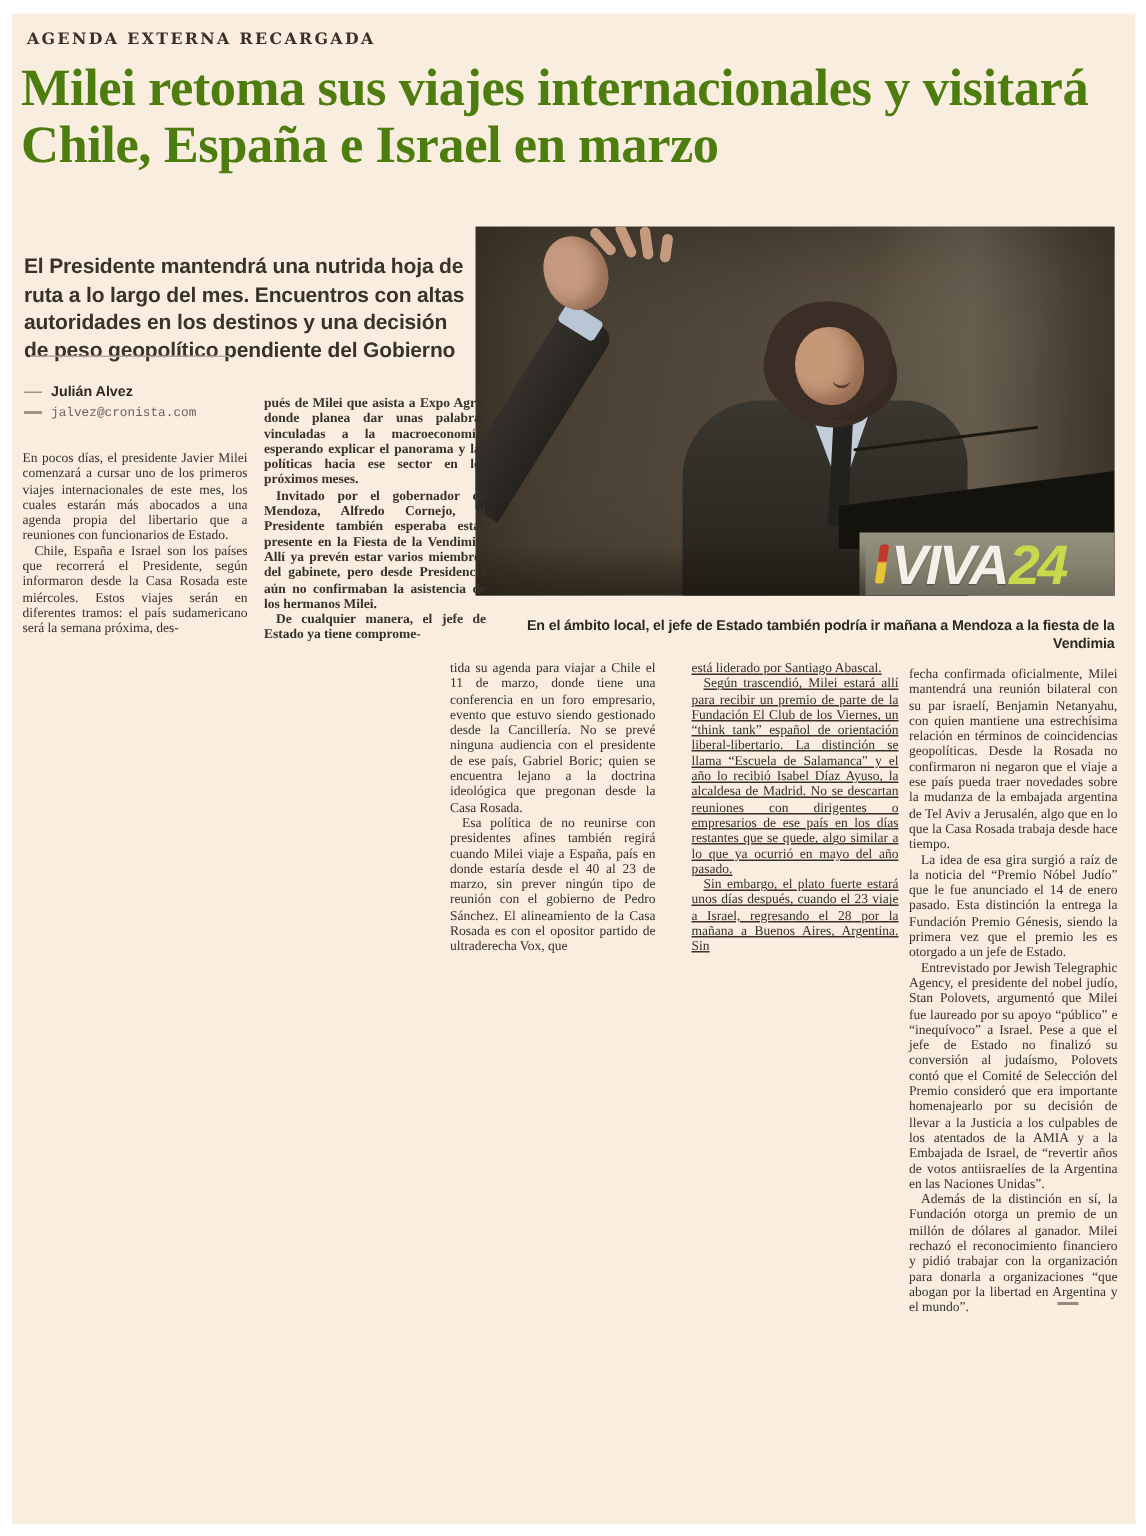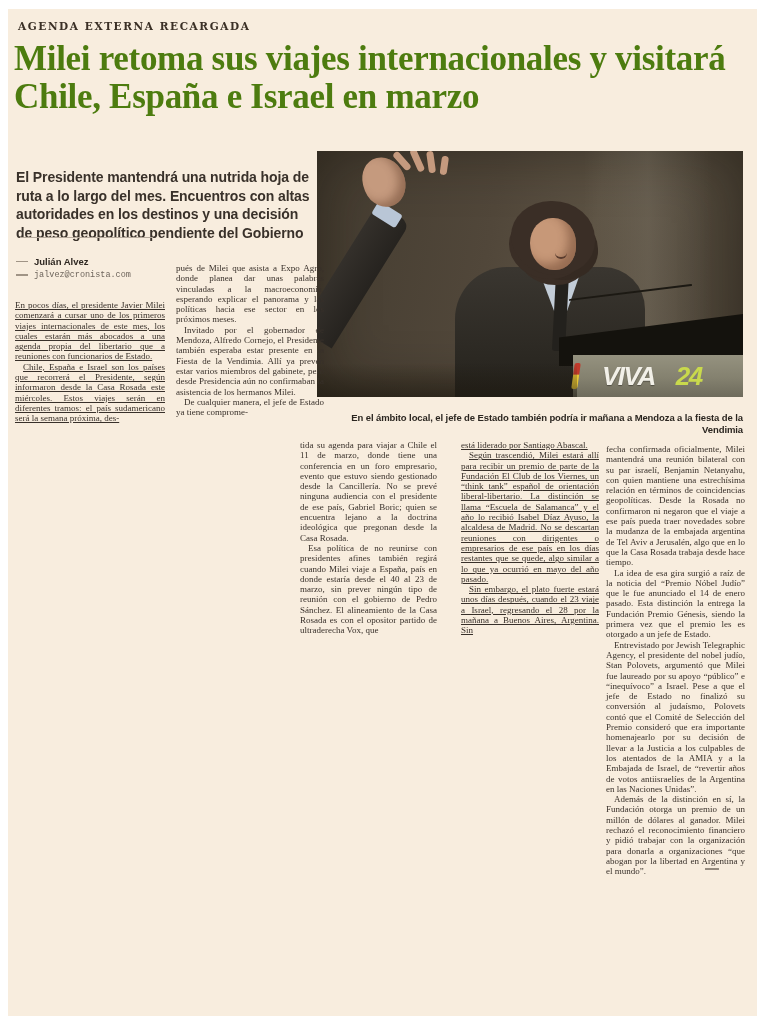--- a/index.html
+++ b/index.html
@@ -41,22 +41,22 @@
   .byline{left:16px;top:256px;font-family:"Liberation Sans",sans-serif;}
   .byline-row{display:flex;align-items:center;margin-bottom:3px;}
   .byline-dash{width:12px;height:1.5px;background:#a09486;margin-right:6px;flex:0 0 auto;}
   .byline-author{font-weight:700;font-size:9.5px;color:#2f2822;}
   .byline-email{font-size:8.5px;color:#6e655c;font-family:Liberation Mono, monospace;}
 
   
   .col{font-size:9px;line-height:10.3px;color:#38302a;text-align:justify;}
   .col p{margin:0;}
   .col p.ind{text-indent:8px;}
-  .col1{left:15px;top:300px;width:150px;text-decoration:underline;}
-  .col2{left:176px;top:263px;width:148px;}
+  .col1{left:15px;top:300px;width:150px;}
+  .col2{left:176px;top:263px;width:148px;font-weight:bold;}
   .col3{left:300px;top:440px;width:137px;}
   .col4{left:461px;top:440px;width:138px;text-decoration:underline;}
   .col5{left:606px;top:444px;width:139px;}
   .end-mark{width:14px;height:1.5px;background:#958b7f;margin-left:99px;margin-top:-8px;}
 
   
   .photo{
     left:317px;top:151px;width:426px;height:246px;overflow:hidden;
     background:linear-gradient(100deg,#443c30 0%,#51473a 40%,#5c5243 62%,#473f33 100%);
     box-shadow:inset 0 0 60px rgba(18,14,6,0.45);
@@ -118,23 +118,23 @@
   }
   .podium-top{
     left:242px;top:163px;width:184px;height:52px;background:#14120d;
     clip-path:polygon(0 45%,100% 0,100% 100%,0 100%);
   }
   .podium-front{
     left:256px;top:204px;width:170px;height:42px;
     background:linear-gradient(180deg,#95927f 0%,#84816f 55%,#6e6b5c 100%);
     display:flex;align-items:center;
   }
-  .sign{display:flex;align-items:center;padding-left:0;
+  .sign{display:flex;align-items:center;padding-left:12px;
     font-family:"Liberation Sans",sans-serif;font-weight:700;font-style:italic;
-    font-size:26px;letter-spacing:-1.5px;line-height:1;gap:20px;}
+    font-size:37px;letter-spacing:-1.5px;line-height:1;}
   .sign-exclaim{width:6px;height:26px;border-radius:2px;margin-right:3px;
     transform:skew(-8deg);
     background:linear-gradient(180deg,#c0392b 0 42%,#e7c435 48% 100%);}
   .sign-word{color:#f2f0e8;text-shadow:0 1px 1px rgba(0,0,0,0.35);}
   .sign-year{color:#c9d94c;margin-left:1px;}
 
   .caption{
     left:317px;top:412px;width:426px;
     font-family:"Liberation Sans",sans-serif;font-weight:700;
     font-size:9.5px;line-height:12px;color:#2b2620;letter-spacing:-0.1px;text-align:right;

